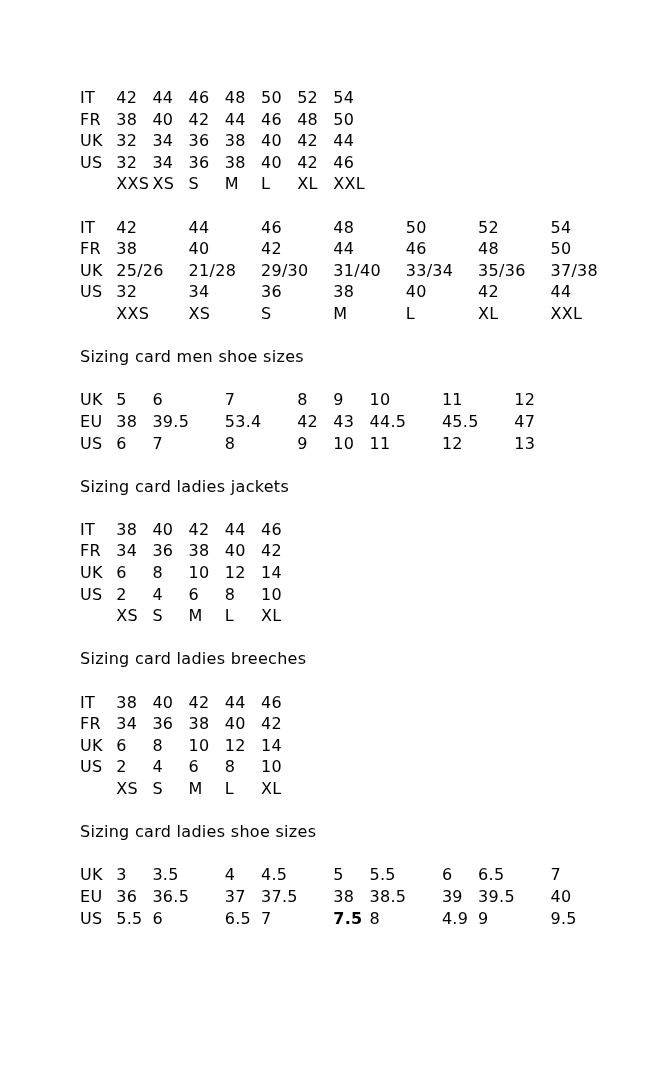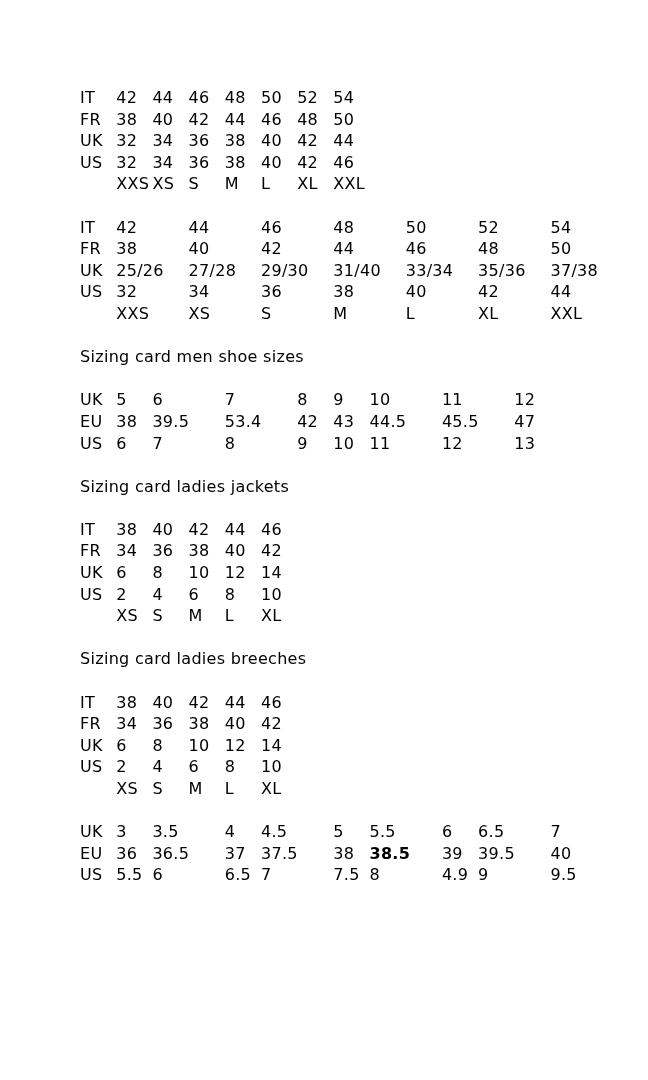--- a/index.html
+++ b/index.html
@@ -124,21 +124,21 @@
           <span class="cell" style="grid-column: 4 / span 1;">40</span>
           <span class="cell" style="grid-column: 6 / span 1;">42</span>
           <span class="cell" style="grid-column: 8 / span 1;">44</span>
           <span class="cell" style="grid-column: 10 / span 1;">46</span>
           <span class="cell" style="grid-column: 12 / span 1;">48</span>
           <span class="cell" style="grid-column: 14 / span 1;">50</span>
         </div>
         <div class="trow">
           <span class="cell" style="grid-column: 1 / span 1;">UK</span>
           <span class="cell" style="grid-column: 2 / span 1;">25/26</span>
-          <span class="cell" style="grid-column: 4 / span 1;">27/28</span>
+          <span class="cell" style="grid-column: 4 / span 1;">21/28</span>
           <span class="cell" style="grid-column: 6 / span 1;">29/30</span>
           <span class="cell" style="grid-column: 8 / span 1;">31/40</span>
           <span class="cell" style="grid-column: 10 / span 1;">33/34</span>
           <span class="cell" style="grid-column: 12 / span 1;">35/36</span>
           <span class="cell" style="grid-column: 14 / span 1;">37/38</span>
         </div>
         <div class="trow">
           <span class="cell" style="grid-column: 1 / span 1;">US</span>
           <span class="cell" style="grid-column: 2 / span 1;">32</span>
           <span class="cell" style="grid-column: 4 / span 1;">34</span>
@@ -283,52 +283,53 @@
           <span class="cell" style="grid-column: 2 / span 1;">XS</span>
           <span class="cell" style="grid-column: 3 / span 1;">S</span>
           <span class="cell" style="grid-column: 4 / span 1;">M</span>
           <span class="cell" style="grid-column: 5 / span 1;">L</span>
           <span class="cell" style="grid-column: 6 / span 1;">XL</span>
         </div>
       </div>
   </section>
 
   <section class="sizing-section">
+    <h2 class="section-title line">Sizing card ladies shoe sizes</h2>
     <div class="table-body">
         <div class="trow">
           <span class="cell" style="grid-column: 1 / span 1;">UK</span>
           <span class="cell" style="grid-column: 2 / span 1;">3</span>
           <span class="cell" style="grid-column: 3 / span 1;">3.5</span>
           <span class="cell" style="grid-column: 5 / span 1;">4</span>
           <span class="cell" style="grid-column: 6 / span 1;">4.5</span>
           <span class="cell" style="grid-column: 8 / span 1;">5</span>
           <span class="cell" style="grid-column: 9 / span 1;">5.5</span>
           <span class="cell" style="grid-column: 11 / span 1;">6</span>
           <span class="cell" style="grid-column: 12 / span 1;">6.5</span>
           <span class="cell" style="grid-column: 14 / span 1;">7</span>
         </div>
         <div class="trow">
           <span class="cell" style="grid-column: 1 / span 1;">EU</span>
           <span class="cell" style="grid-column: 2 / span 1;">36</span>
           <span class="cell" style="grid-column: 3 / span 1;">36.5</span>
           <span class="cell" style="grid-column: 5 / span 1;">37</span>
           <span class="cell" style="grid-column: 6 / span 1;">37.5</span>
           <span class="cell" style="grid-column: 8 / span 1;">38</span>
-          <span class="cell" style="grid-column: 9 / span 1; font-weight: bold;">38.5</span>
+          <span class="cell" style="grid-column: 9 / span 1;">38.5</span>
           <span class="cell" style="grid-column: 11 / span 1;">39</span>
           <span class="cell" style="grid-column: 12 / span 1;">39.5</span>
           <span class="cell" style="grid-column: 14 / span 1;">40</span>
         </div>
         <div class="trow">
           <span class="cell" style="grid-column: 1 / span 1;">US</span>
           <span class="cell" style="grid-column: 2 / span 1;">5.5</span>
           <span class="cell" style="grid-column: 3 / span 1;">6</span>
           <span class="cell" style="grid-column: 5 / span 1;">6.5</span>
           <span class="cell" style="grid-column: 6 / span 1;">7</span>
-          <span class="cell" style="grid-column: 8 / span 1;">7.5</span>
+          <span class="cell" style="grid-column: 8 / span 1; font-weight: bold;">7.5</span>
           <span class="cell" style="grid-column: 9 / span 1;">8</span>
           <span class="cell" style="grid-column: 11 / span 1;">4.9</span>
           <span class="cell" style="grid-column: 12 / span 1;">9</span>
           <span class="cell" style="grid-column: 14 / span 1;">9.5</span>
         </div>
       </div>
   </section>
 
 
 </div>

